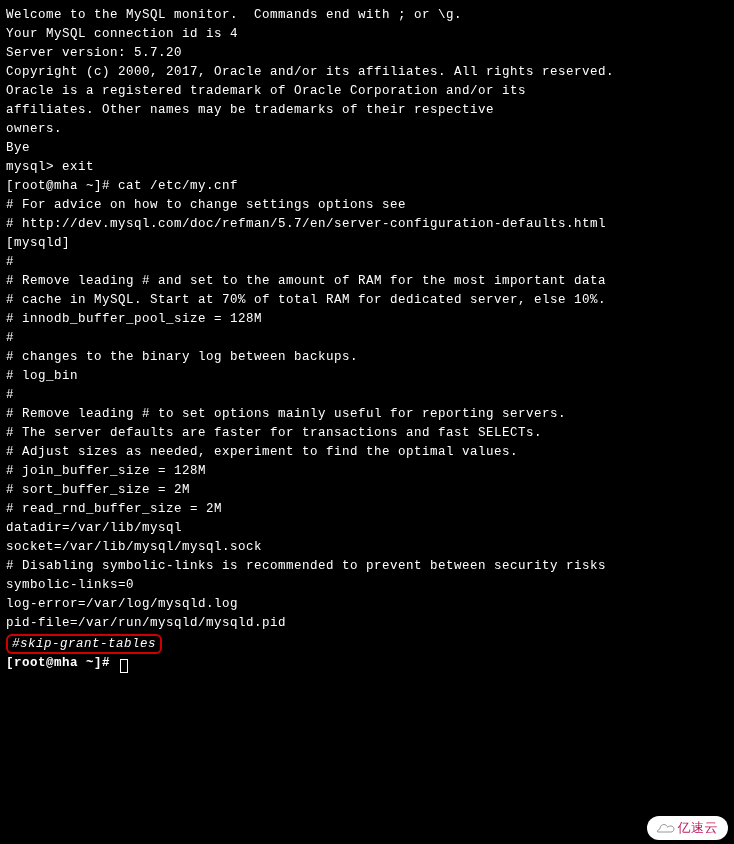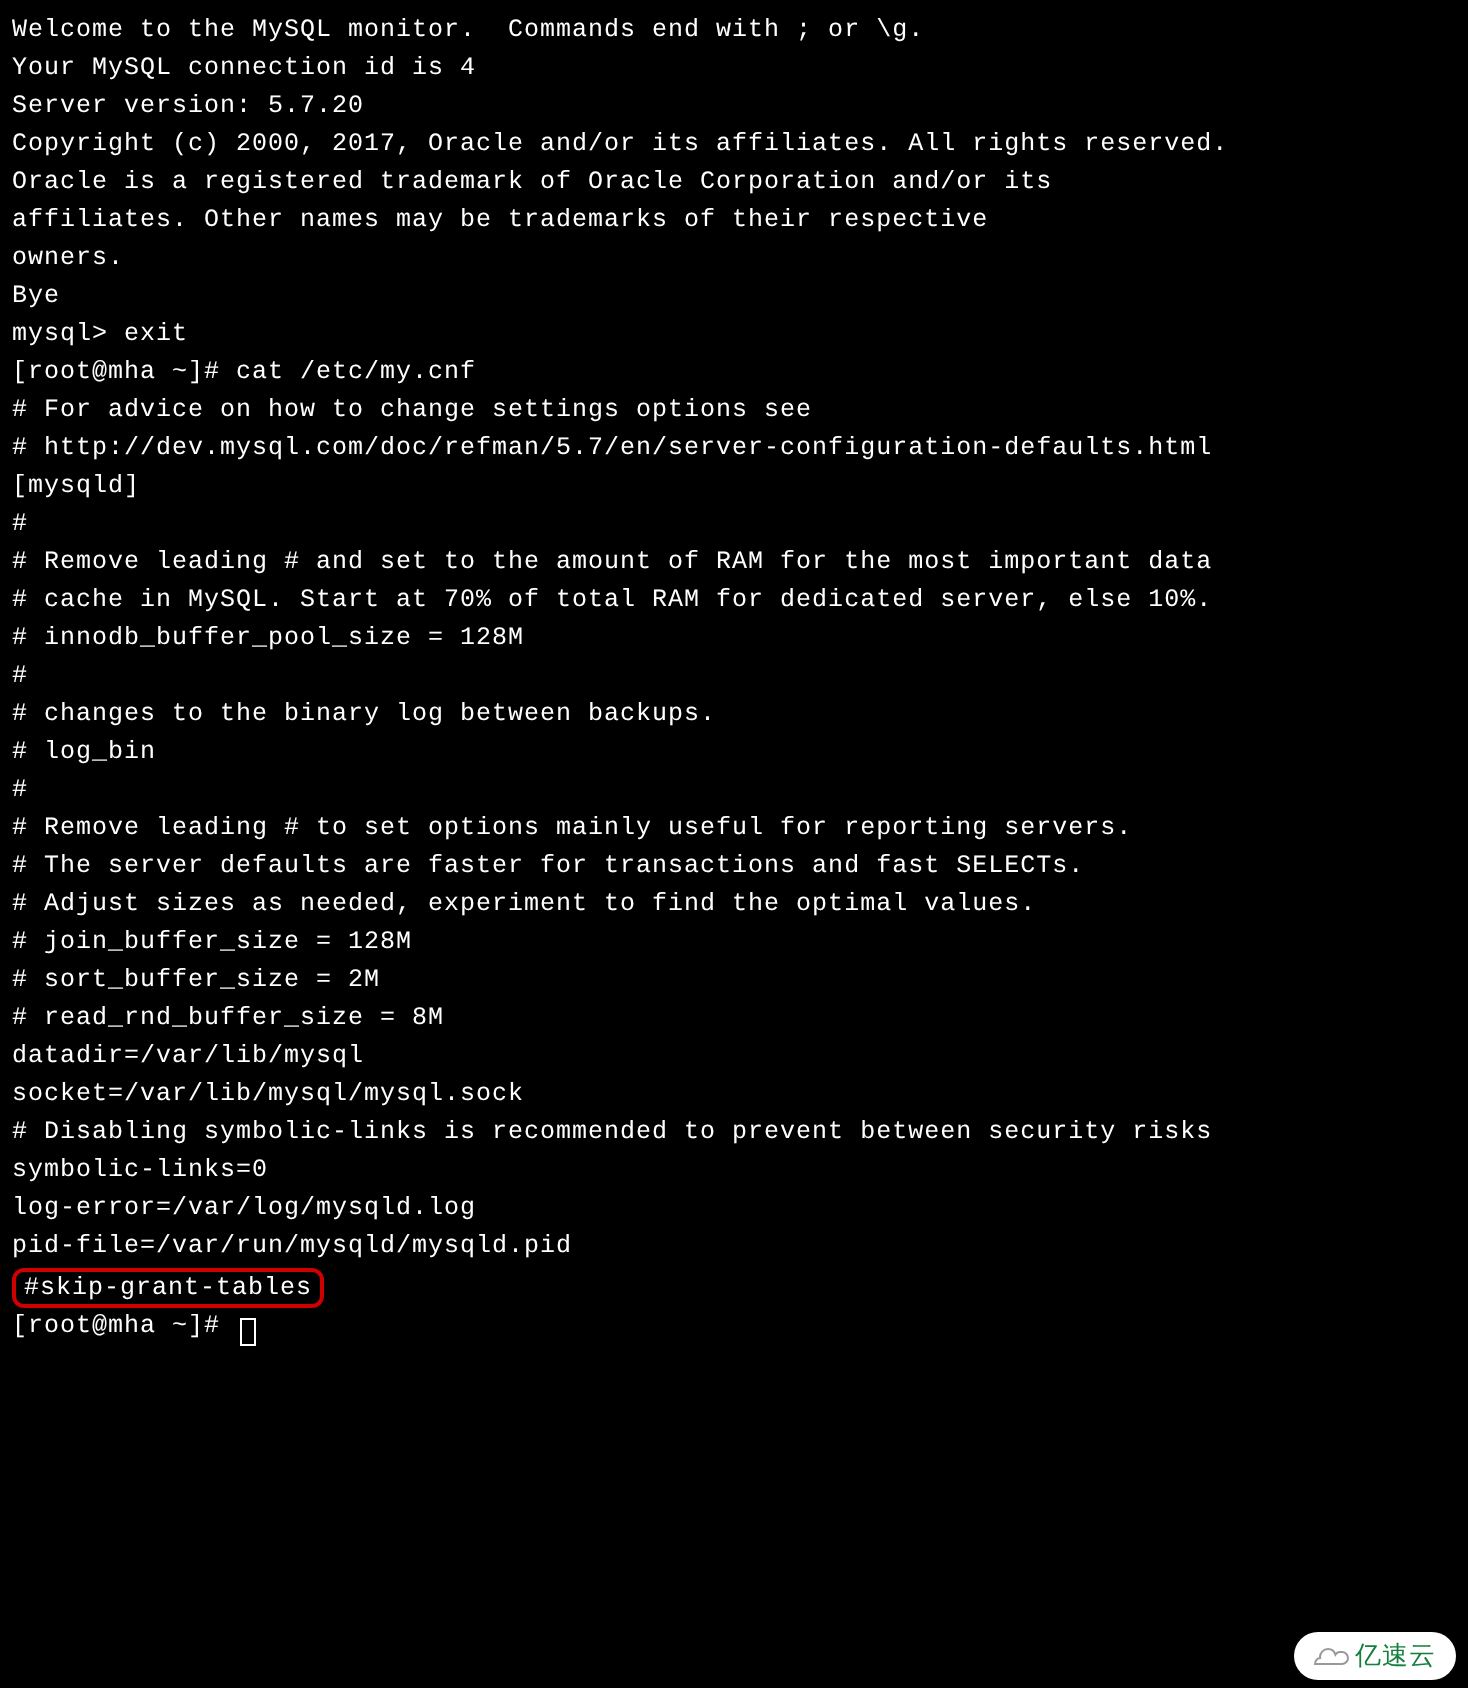--- a/index.html
+++ b/index.html
@@ -23,20 +23,21 @@
     .term-line {
       white-space: pre;
     }
     .highlight-box {
       display: inline-block;
       border: 2px solid #d00000;
       border-radius: 6px;
       padding: 0 4px;
       line-height: 16px;
       margin-top: 1px;
+      font-style: italic;
     }
     .cursor {
       display: inline-block;
       width: 8px;
       height: 14px;
       border: 1px solid #fff;
       vertical-align: middle;
       margin-left: 2px;
     }
     .watermark {
@@ -56,26 +57,27 @@
     }
     .watermark-logo {
       display: inline-flex;
       align-items: center;
     }
     .watermark-logo svg {
       width: 20px;
       height: 14px;
     }
     .watermark-text {
-      color: #15803d;
+      color: #be185d;
       font-weight: 500;
     }
     .prompt-line {
       display: flex;
       align-items: flex-end;
+      font-weight: bold;
     }
   </style>
 </head>
 <body>
 
 <div class="terminal">
   <div class="term-line">Welcome to the MySQL monitor.  Commands end with ; or \g.</div>
   <div class="term-line">Your MySQL connection id is 4</div>
   <div class="term-line">Server version: 5.7.20</div>
   <div class="term-line"></div>
@@ -99,21 +101,21 @@
   <div class="term-line"># innodb_buffer_pool_size = 128M</div>
   <div class="term-line">#</div>
   <div class="term-line"># changes to the binary log between backups.</div>
   <div class="term-line"># log_bin</div>
   <div class="term-line">#</div>
   <div class="term-line"># Remove leading # to set options mainly useful for reporting servers.</div>
   <div class="term-line"># The server defaults are faster for transactions and fast SELECTs.</div>
   <div class="term-line"># Adjust sizes as needed, experiment to find the optimal values.</div>
   <div class="term-line"># join_buffer_size = 128M</div>
   <div class="term-line"># sort_buffer_size = 2M</div>
-  <div class="term-line"># read_rnd_buffer_size = 8M</div>
+  <div class="term-line"># read_rnd_buffer_size = 2M</div>
   <div class="term-line">datadir=/var/lib/mysql</div>
   <div class="term-line">socket=/var/lib/mysql/mysql.sock</div>
   <div class="term-line"></div>
   <div class="term-line"># Disabling symbolic-links is recommended to prevent between security risks</div>
   <div class="term-line">symbolic-links=0</div>
   <div class="term-line"></div>
   <div class="term-line">log-error=/var/log/mysqld.log</div>
   <div class="term-line">pid-file=/var/run/mysqld/mysqld.pid</div>
   <div class="term-line"><span class="highlight-box">#skip-grant-tables</span></div>
   <div class="term-line prompt-line"><span>[root@mha ~]# </span><span class="cursor"></span></div>

